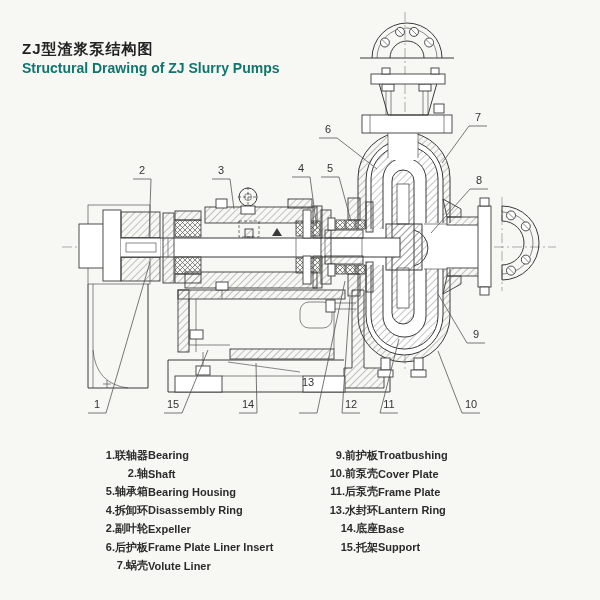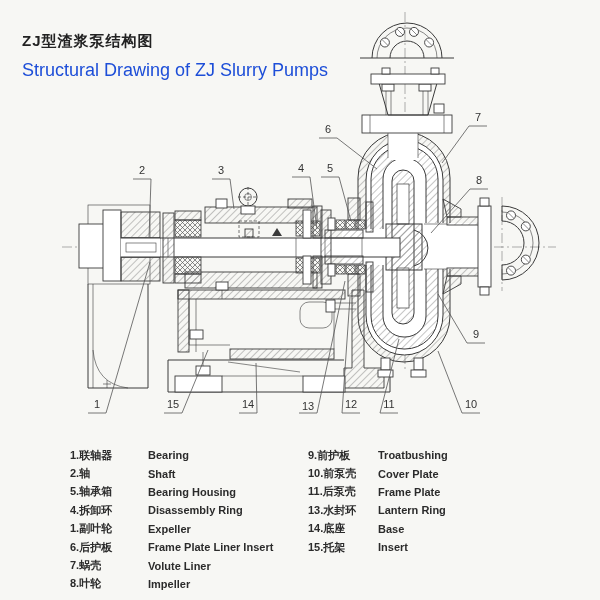--- a/index.html
+++ b/index.html
@@ -3,34 +3,34 @@
 <meta charset="utf-8">
 <style>
   html,body{margin:0;padding:0;}
   body{
     width:600px;height:600px;position:relative;overflow:hidden;
     background:#f7f7f4;
     font-family:"Liberation Sans","DejaVu Sans",sans-serif;
     color:#2e2e2e;
   }
   .title-zh{
-    position:absolute;left:22px;top:32px;
+    position:absolute;left:22px;top:40px;
     font-size:15px;font-weight:700;letter-spacing:1px;color:#222;
   }
   .title-en{
     position:absolute;left:22px;top:60px;
-    font-size:18px;font-weight:400;color:#1d4ed8;
+    font-size:14px;font-weight:700;color:#0f766e;
   }
   svg.draw{position:absolute;left:0;top:0;}
   .callout{
     position:absolute;width:18px;text-align:center;
     font-size:11px;font-weight:400;color:#333;line-height:13px;
   }
   .legend{position:absolute;font-size:11px;font-weight:700;color:#2b2b2b;}
-  .legend .row{display:flex;height:18.4px;align-items:center;}
+  .legend .row{display:flex;height:18.4px;align-items:center;text-align:right;}
   .legend.left{left:70px;top:446px;width:225px;}
   .legend.left .zh{width:78px;flex:none;}
   .legend.right{left:308px;top:446px;width:240px;}
   .legend.right .zh{width:70px;flex:none;}
   .legend .en{white-space:nowrap;}
 </style>
 </head>
 <body>
 
 <div class="title-zh">ZJ型渣浆泵结构图</div>
@@ -284,21 +284,21 @@
 <div class="callout" style="left:212px;top:164px">3</div>
 <div class="callout" style="left:292px;top:162px">4</div>
 <div class="callout" style="left:321px;top:162px">5</div>
 <div class="callout" style="left:319px;top:123px">6</div>
 <div class="callout" style="left:469px;top:111px">7</div>
 <div class="callout" style="left:470px;top:174px">8</div>
 <div class="callout" style="left:467px;top:328px">9</div>
 <div class="callout" style="left:462px;top:398px">10</div>
 <div class="callout" style="left:380px;top:398px">11</div>
 <div class="callout" style="left:342px;top:398px">12</div>
-<div class="callout" style="left:299px;top:400px">13</div>
+<div class="callout" style="left:299px;top:376px">13</div>
 <div class="callout" style="left:239px;top:398px">14</div>
 <div class="callout" style="left:164px;top:398px">15</div>
 
 <div class="legend left">
   <div class="row">
       <span class="zh">1.联轴器</span>
       <span class="en">Bearing</span>
     </div>
   <div class="row">
       <span class="zh">2.轴</span>
@@ -306,35 +306,31 @@
     </div>
   <div class="row">
       <span class="zh">5.轴承箱</span>
       <span class="en">Bearing Housing</span>
     </div>
   <div class="row">
       <span class="zh">4.拆卸环</span>
       <span class="en">Disassembly Ring</span>
     </div>
   <div class="row">
-      <span class="zh">1.副叶轮</span>
+      <span class="zh">2.副叶轮</span>
       <span class="en">Expeller</span>
     </div>
   <div class="row">
       <span class="zh">6.后护板</span>
       <span class="en">Frame Plate Liner Insert</span>
     </div>
   <div class="row">
       <span class="zh">7.蜗壳</span>
       <span class="en">Volute Liner</span>
     </div>
-  <div class="row">
-      <span class="zh">8.叶轮</span>
-      <span class="en">Impeller</span>
-    </div>
 </div>
 
 <div class="legend right">
   <div class="row">
       <span class="zh">9.前护板</span>
       <span class="en">Troatbushing</span>
     </div>
   <div class="row">
       <span class="zh">10.前泵壳</span>
       <span class="en">Cover Plate</span>
@@ -346,15 +342,15 @@
   <div class="row">
       <span class="zh">13.水封环</span>
       <span class="en">Lantern Ring</span>
     </div>
   <div class="row">
       <span class="zh">14.底座</span>
       <span class="en">Base</span>
     </div>
   <div class="row">
       <span class="zh">15.托架</span>
-      <span class="en">Insert</span>
+      <span class="en">Support</span>
     </div>
 </div>
 
 </body></html>

